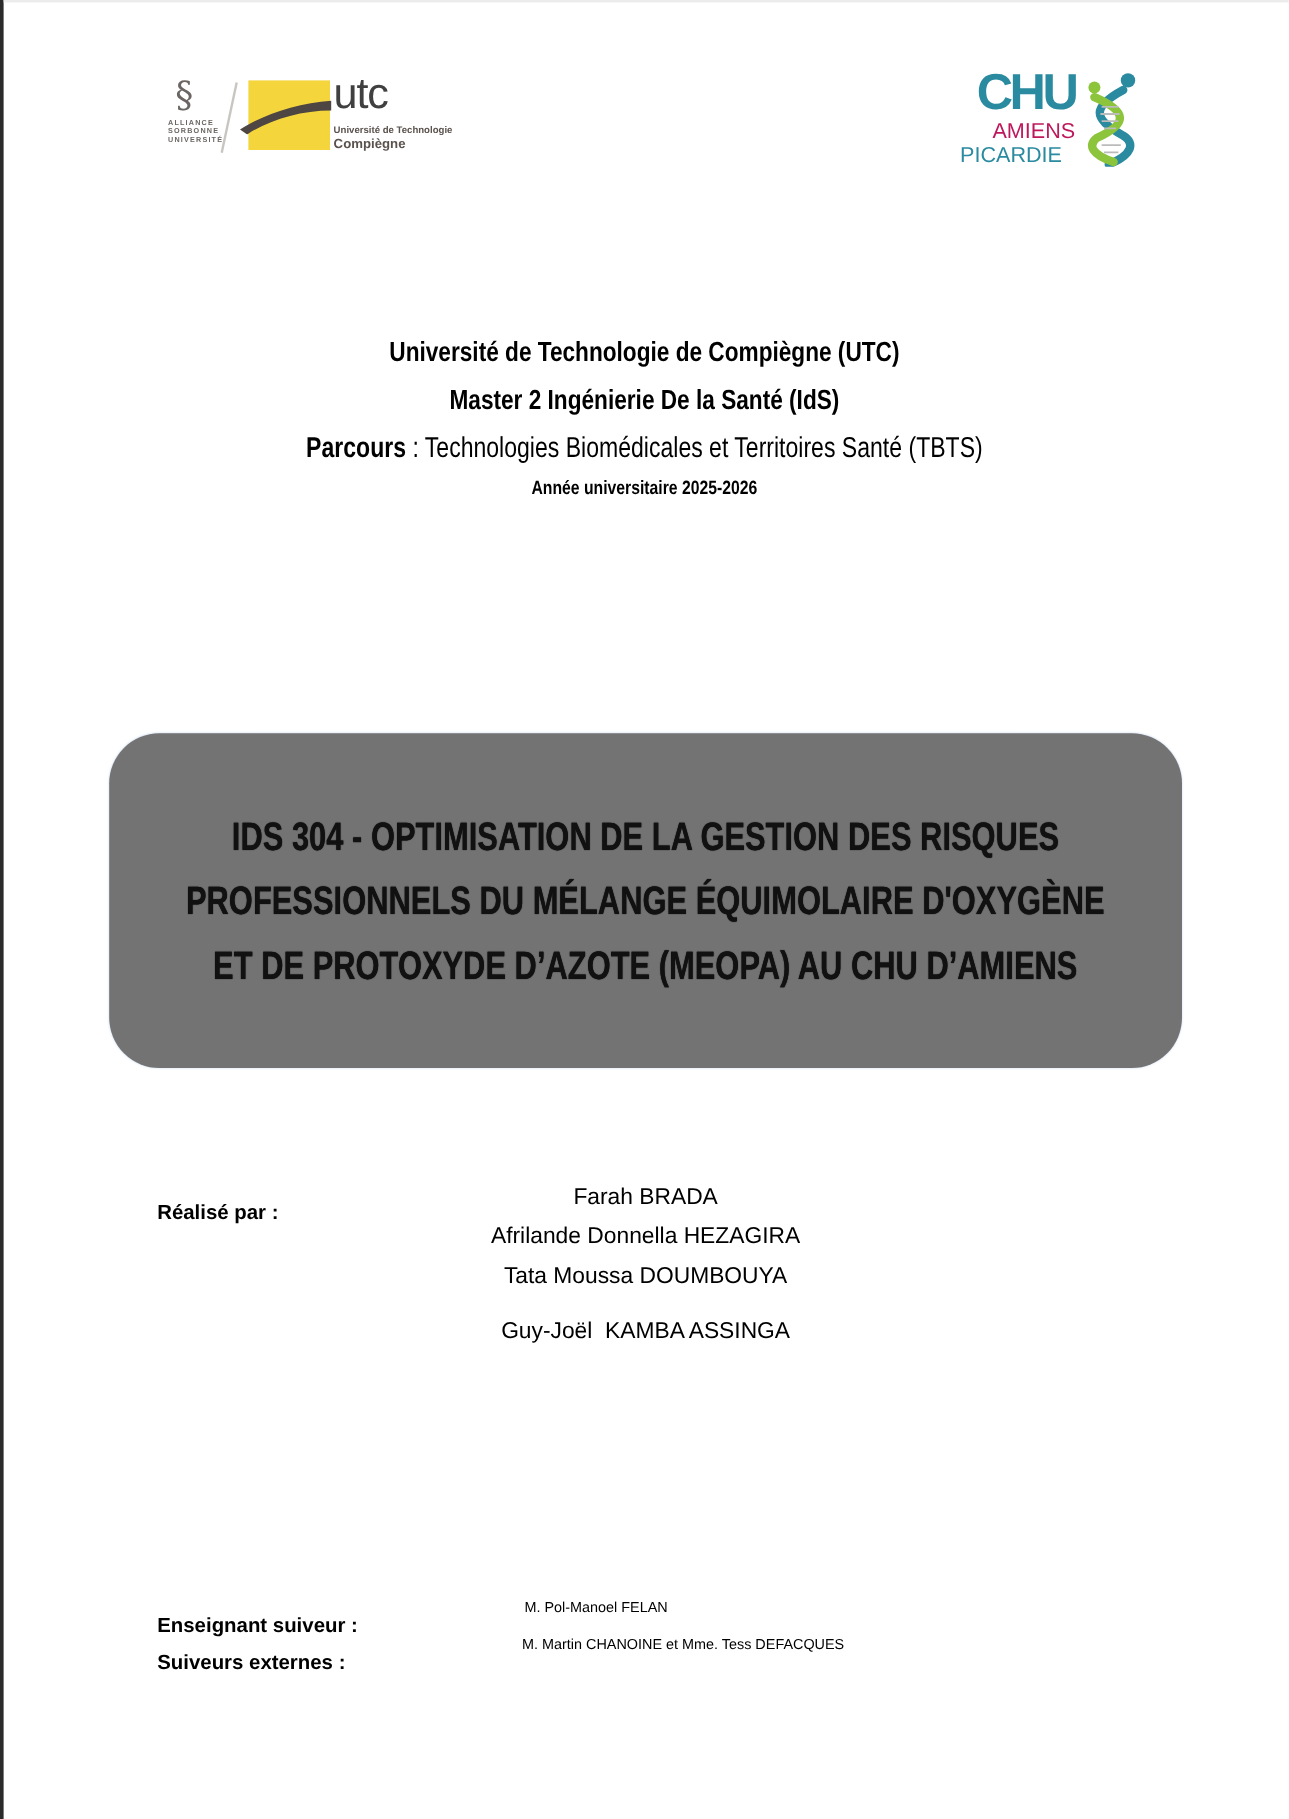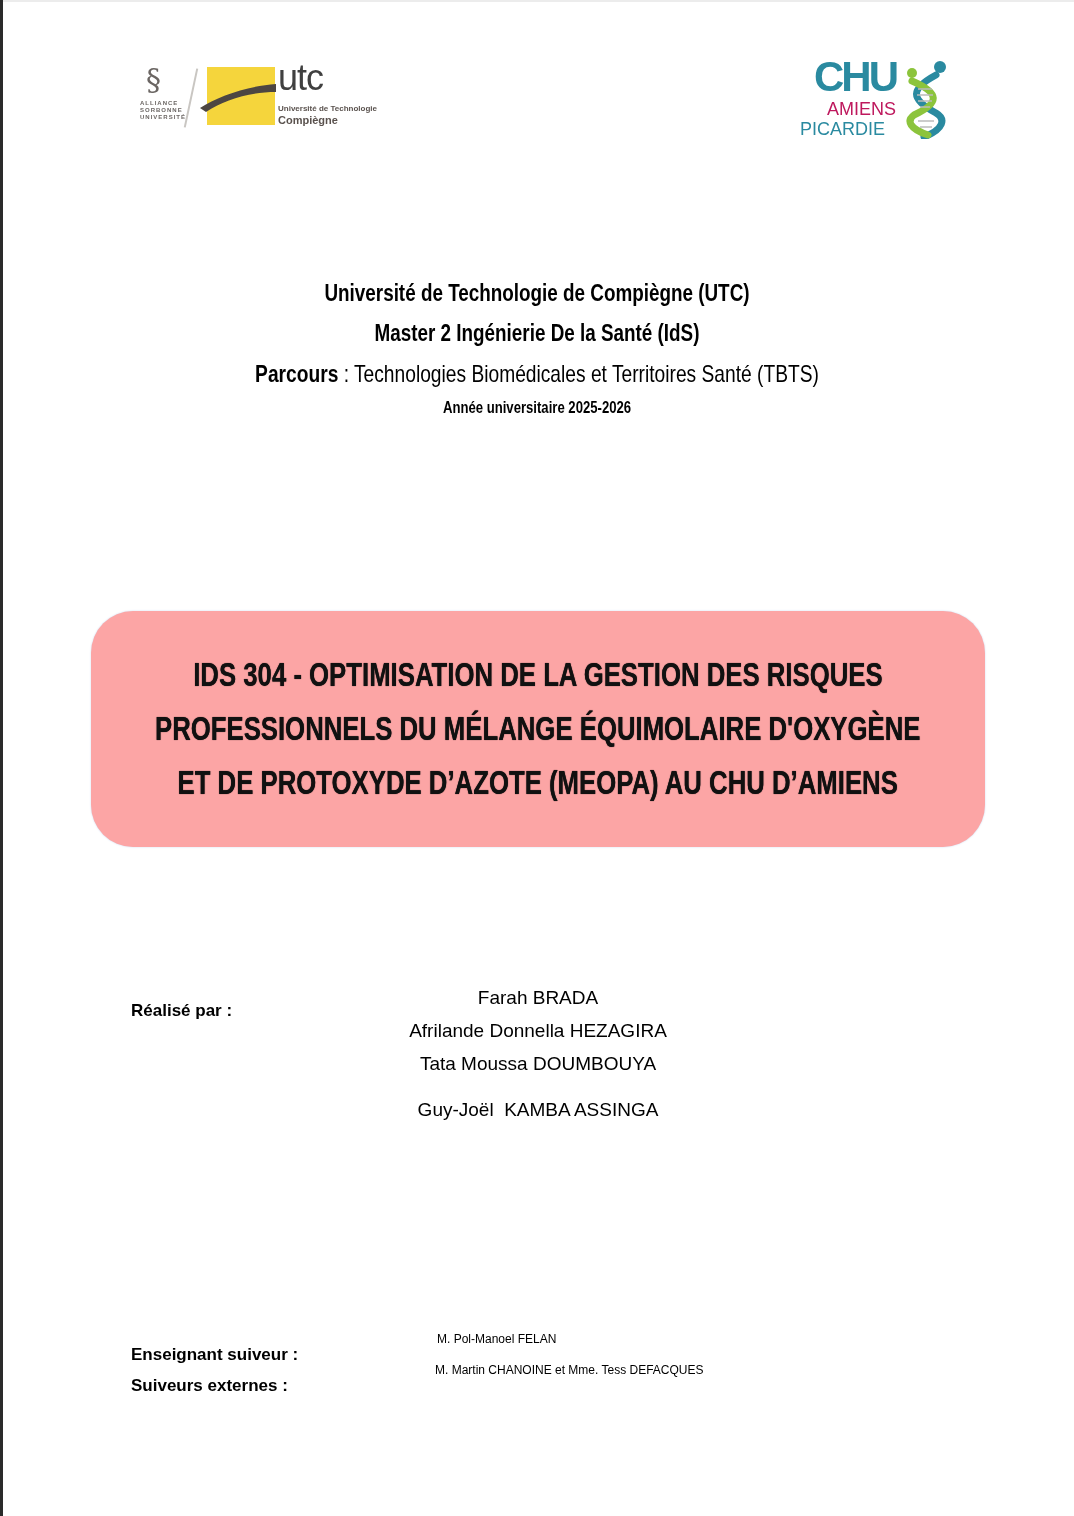--- a/index.html
+++ b/index.html
@@ -31,22 +31,22 @@
   
   .head-block { position: absolute; left: 0; width: 1074px; text-align: center; }
   .h1 { top: 280px; font-size: 23px; font-weight: bold; transform: scaleX(0.82); transform-origin: center; }
   .h2 { top: 320px; font-size: 23px; font-weight: bold; transform: scaleX(0.82); transform-origin: center; }
   .h3 { top: 360px; font-size: 24px; transform: scaleX(0.80); transform-origin: center; }
   .h3 b { font-weight: bold; }
   .h4 { top: 399px; font-size: 16px; font-weight: bold; transform: scaleX(0.82); transform-origin: center; }
 
   
   .title-box {
-    position: absolute; left: 91px; top: 611px; width: 894px; height: 236px;
-    background: #fca5a5; border-radius: 42px; box-shadow: 0 0 2px #c8d8ee;
+    position: absolute; left: 91px; top: 611px; width: 894px; height: 279px;
+    background: #737373; border-radius: 42px; box-shadow: 0 0 2px #c8d8ee;
     display: flex; align-items: center; justify-content: center; flex-direction: column;
   }
   .title-line { font-size: 33px; font-weight: bold; color: #111; line-height: 54px; white-space: nowrap; transform: scaleX(0.78); text-shadow: 0 0 1px #000; }
 
   
   .label { position: absolute; font-size: 17px; font-weight: bold; margin-top: 12px; }
   .author { position: absolute; width: 400px; left: 338px; text-align: center; font-size: 19px; }
   .sup { position: absolute; font-size: 12px; white-space: nowrap; text-align: right; }
 </style>
 </head>

